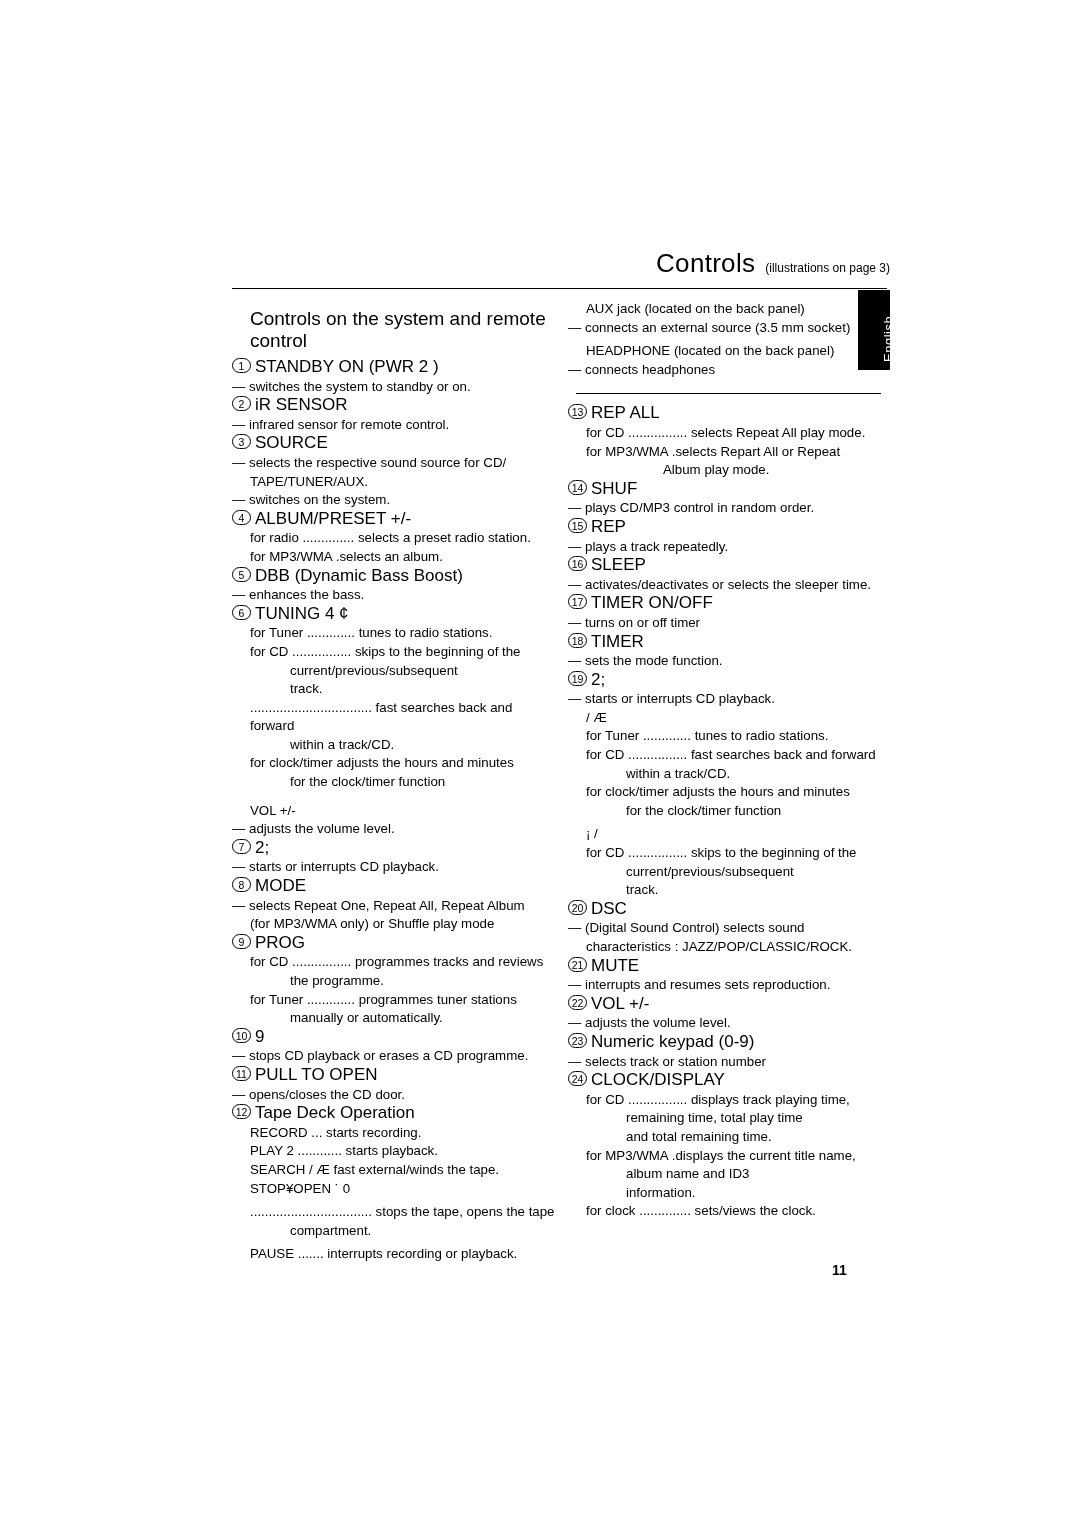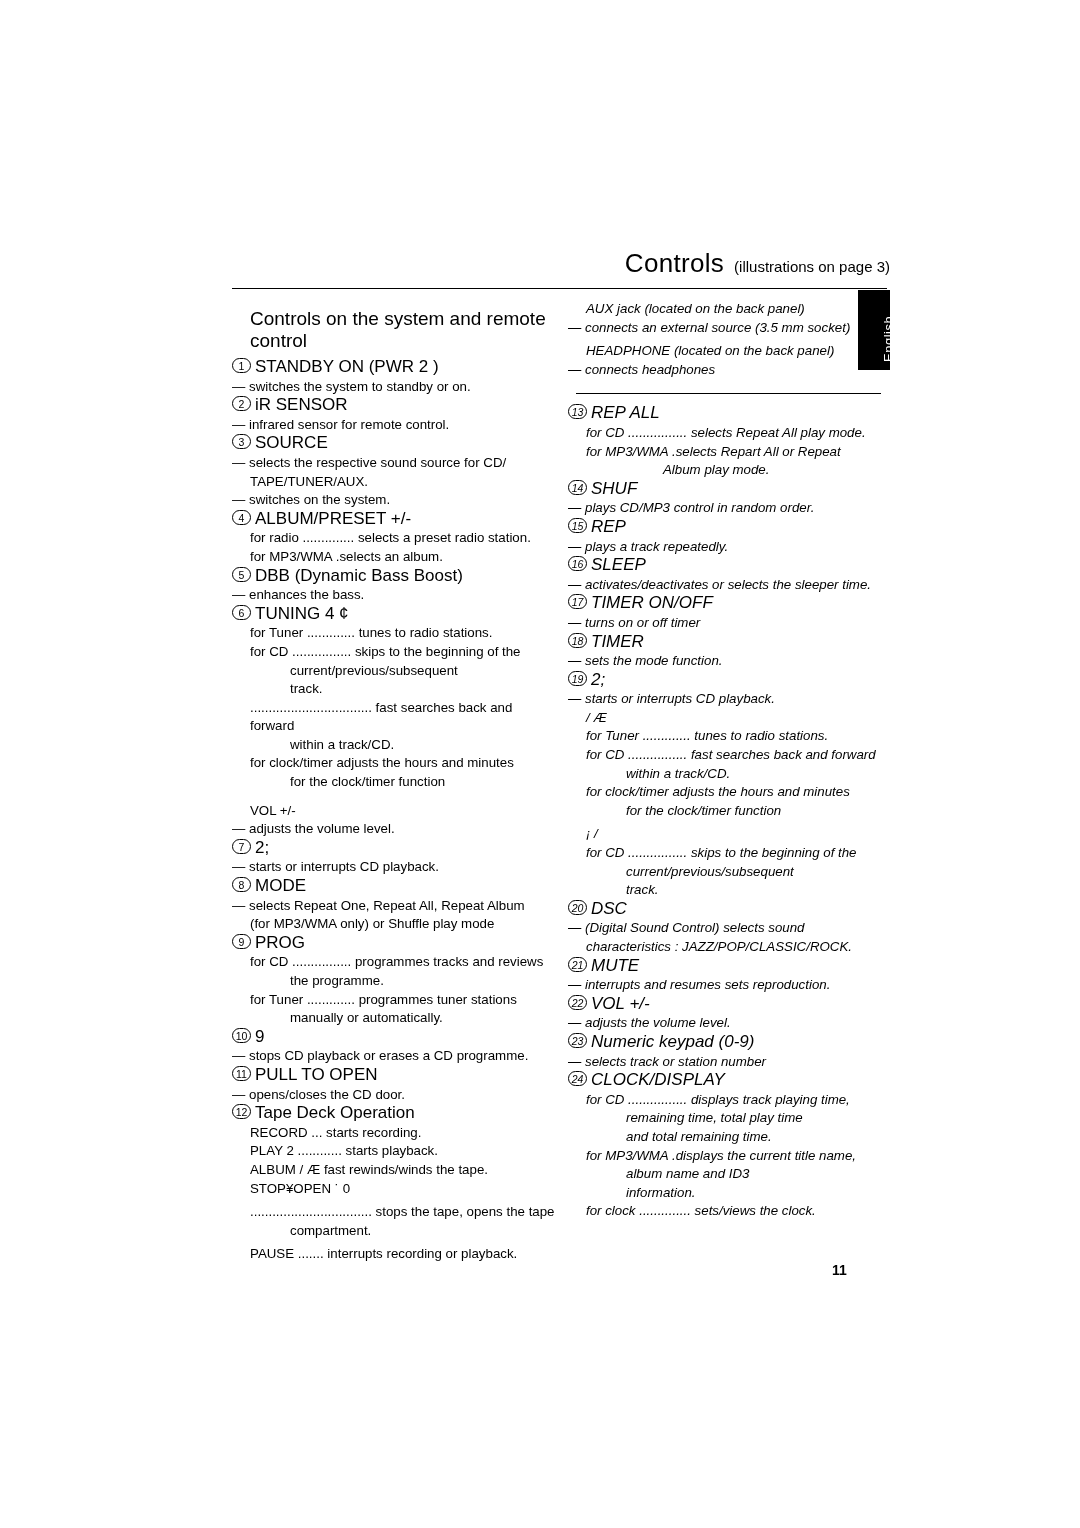--- a/index.html
+++ b/index.html
@@ -28,40 +28,40 @@
     top: 248px;
     width: 660px;
     text-align: right;
     white-space: nowrap;
   }
   .title-main {
     font-size: 26px;
     letter-spacing: .3px;
   }
   .title-sub {
-    font-size: 15px;
+    font-size: 12px;
     margin-left: 10px;
   }
   .rule-top {
     position: absolute;
     left: 232px;
     top: 288px;
     width: 655px;
     height: 1px;
     background: #000;
   }
   
   .col {
     position: absolute;
     top: 300px;
     font-size: 13.3px;
     line-height: 18.6px;
   }
   .col-left { left: 232px; width: 325px; }
-  .col-right { left: 568px; width: 330px; font-style: italic; }
+  .col-right { left: 568px; width: 330px; }
 
   .sec-head {
     font-size: 19px;
     line-height: 22px;
     margin: 8px 0 6px 18px;
   }
 
   .entry { position: relative; margin: 0; }
   .num {
     display: inline-block;
@@ -187,21 +187,21 @@
 
     <div class="entry"><span class="num">10</span><span class="lbl">9</span></div>
     <div class="dash-line">— stops CD playback or erases a CD programme.</div>
 
     <div class="entry"><span class="num">11</span><span class="lbl">PULL TO OPEN</span></div>
     <div class="dash-line">— opens/closes the CD door.</div>
 
     <div class="entry"><span class="num">12</span><span class="lbl">Tape Deck Operation</span></div>
     <div class="plain">RECORD     ... starts recording.</div>
     <div class="plain">PLAY  2 ............ starts playback.</div>
-    <div class="plain">ALBUM      / Æ  fast rewinds/winds the tape.</div>
+    <div class="plain">SEARCH      / Æ  fast external/winds the tape.</div>
     <div class="plain">STOP¥OPEN ˙  0</div>
     <div class="gap-s"></div>
     <div class="plain">................................. stops the tape, opens the tape</div>
     <div class="indent2">compartment.</div>
     <div class="gap-s"></div>
     <div class="plain">PAUSE ....... interrupts recording or playback.</div>
   </div>
 
   <div class="col col-right">
     <div class="plain">AUX jack (located on the back panel)</div>

